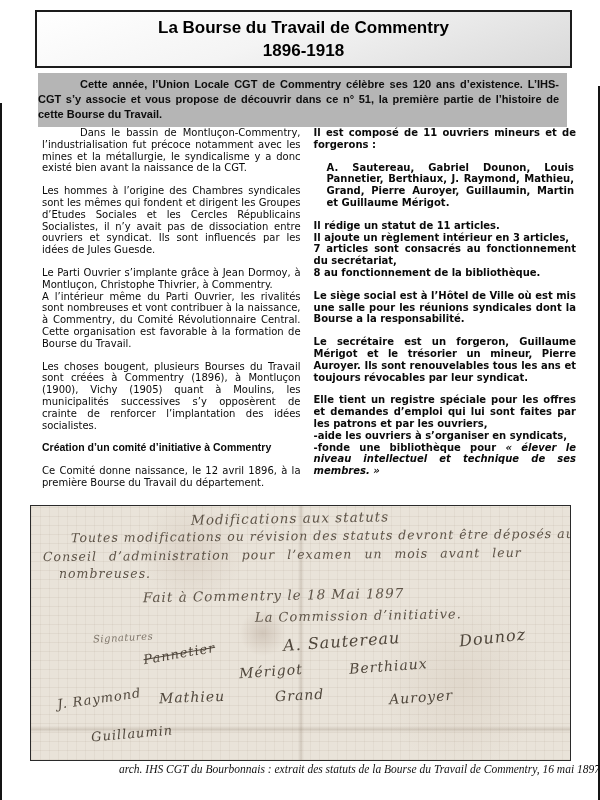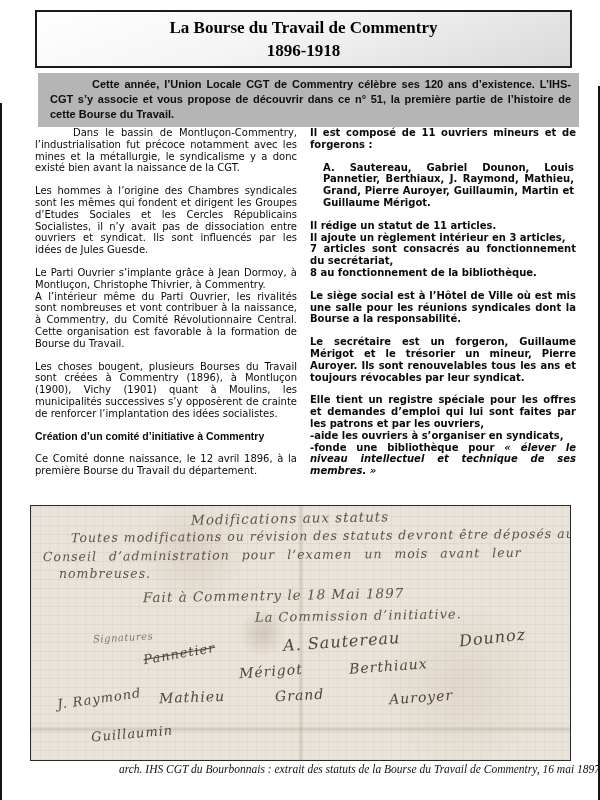--- a/index.html
+++ b/index.html
@@ -14,41 +14,41 @@
   
   .title-box{
     position:absolute;left:35px;top:10px;width:533px;height:54px;
     border:2px solid #1c1c1c;
     background:linear-gradient(160deg,#ffffff 0%,#f4f4f4 45%,#d9d9d9 100%);
     display:flex;flex-direction:column;align-items:center;justify-content:center;
     text-align:center;
   }
   .title-box .t1,.title-box .t2{
     font-weight:bold;font-size:17px;line-height:23px;color:#000;
-    font-family:Liberation Serif, serif;letter-spacing:0px;
+    font-family:Liberation Sans, sans-serif;letter-spacing:0px;
   }
 
   
   .banner{
     position:absolute;left:38px;top:73px;width:521px;
     background:var(--banner-bg,#b5b5b5);
     color:#0d0d0d;font-weight:bold;
     font-family:"Liberation Sans",sans-serif;
     font-size:11px;line-height:15px;
-    padding:4px 8px 5px 12px;
+    padding:4px 8px 5px 0;
     text-align:justify;text-indent:42px;
   }
 
   
   .columns{
     position:absolute;left:35px;top:127px;width:541px;
     display:flex;gap:13px;
   }
   .col{font-size:10px;line-height:11.8px;color:#0a0a0a;text-align:justify;}
-  .col.left{width:262px;}
+  .col.left{width:262px;margin-left:7px;}
   .col.right{width:266px;font-weight:bold;}
   .col p{margin:0 0 11px 0;}
   .col p.indent{text-indent:38px;}
   .col p.lines{white-space:pre-line;}
   .col p.names{padding-left:13px;padding-right:2px;}
   .col p.heading{
     font-family:"Liberation Sans",sans-serif;font-weight:bold;font-size:10.5px;
     text-align:left;margin:2px 0 11px 0;
   }
   .col .it{font-style:italic;}
@@ -99,21 +99,21 @@
   </div>
 
   <div class="banner">Cette année, l’Union Locale CGT de Commentry célèbre ses 120 ans d’existence. L’IHS-CGT s’y associe et vous propose de découvrir dans ce n° 51, la première partie de l’histoire de cette Bourse du Travail.</div>
 
   <div class="columns">
     <div class="col left">
         <p class="indent">Dans le bassin de Montluçon-Commentry, l’industrialisation fut précoce notamment avec les mines et la métallurgie, le syndicalisme y a donc existé bien avant la naissance de la CGT.</p>
         <p class="normal">Les hommes à l’origine des Chambres syndicales sont les mêmes qui fondent et dirigent les Groupes d’Etudes Sociales et les Cercles Républicains Socialistes, il n’y avait pas de dissociation entre ouvriers et syndicat. Ils sont influencés par les idées de Jules Guesde.</p>
         <p class="lines">Le Parti Ouvrier s’implante grâce à Jean Dormoy, à Montluçon, Christophe Thivrier, à Commentry.
 A l’intérieur même du Parti Ouvrier, les rivalités sont nombreuses et vont contribuer à la naissance, à Commentry, du Comité Révolutionnaire Central. Cette organisation est favorable à la formation de Bourse du Travail.</p>
-        <p class="normal">Les choses bougent, plusieurs Bourses du Travail sont créées à Commentry (1896), à Montluçon (1900), Vichy (1901) quant à Moulins, les municipalités successives s’y opposèrent de crainte de renforcer l’implantation des idées socialistes.</p>
+        <p class="normal">Les choses bougent, plusieurs Bourses du Travail sont créées à Commentry (1896), à Montluçon (1900), Vichy (1905) quant à Moulins, les municipalités successives s’y opposèrent de crainte de renforcer l’implantation des idées socialistes.</p>
         <p class="heading">Création d’un comité d’initiative à Commentry</p>
         <p class="normal">Ce Comité donne naissance, le 12 avril 1896, à la première Bourse du Travail du département.</p>
       </div>
     <div class="col right">
         <p class="normal">Il est composé de 11 ouvriers mineurs et de forgerons :</p>
         <p class="names">A. Sautereau, Gabriel Dounon, Louis Pannetier, Berthiaux, J. Raymond, Mathieu, Grand, Pierre Auroyer, Guillaumin, Martin et Guillaume Mérigot.</p>
         <p class="lines">Il rédige un statut de 11 articles.
 Il ajoute un règlement intérieur en 3 articles,
 7 articles sont consacrés au fonctionnement du secrétariat,
 8 au fonctionnement de la bibliothèque.</p>

